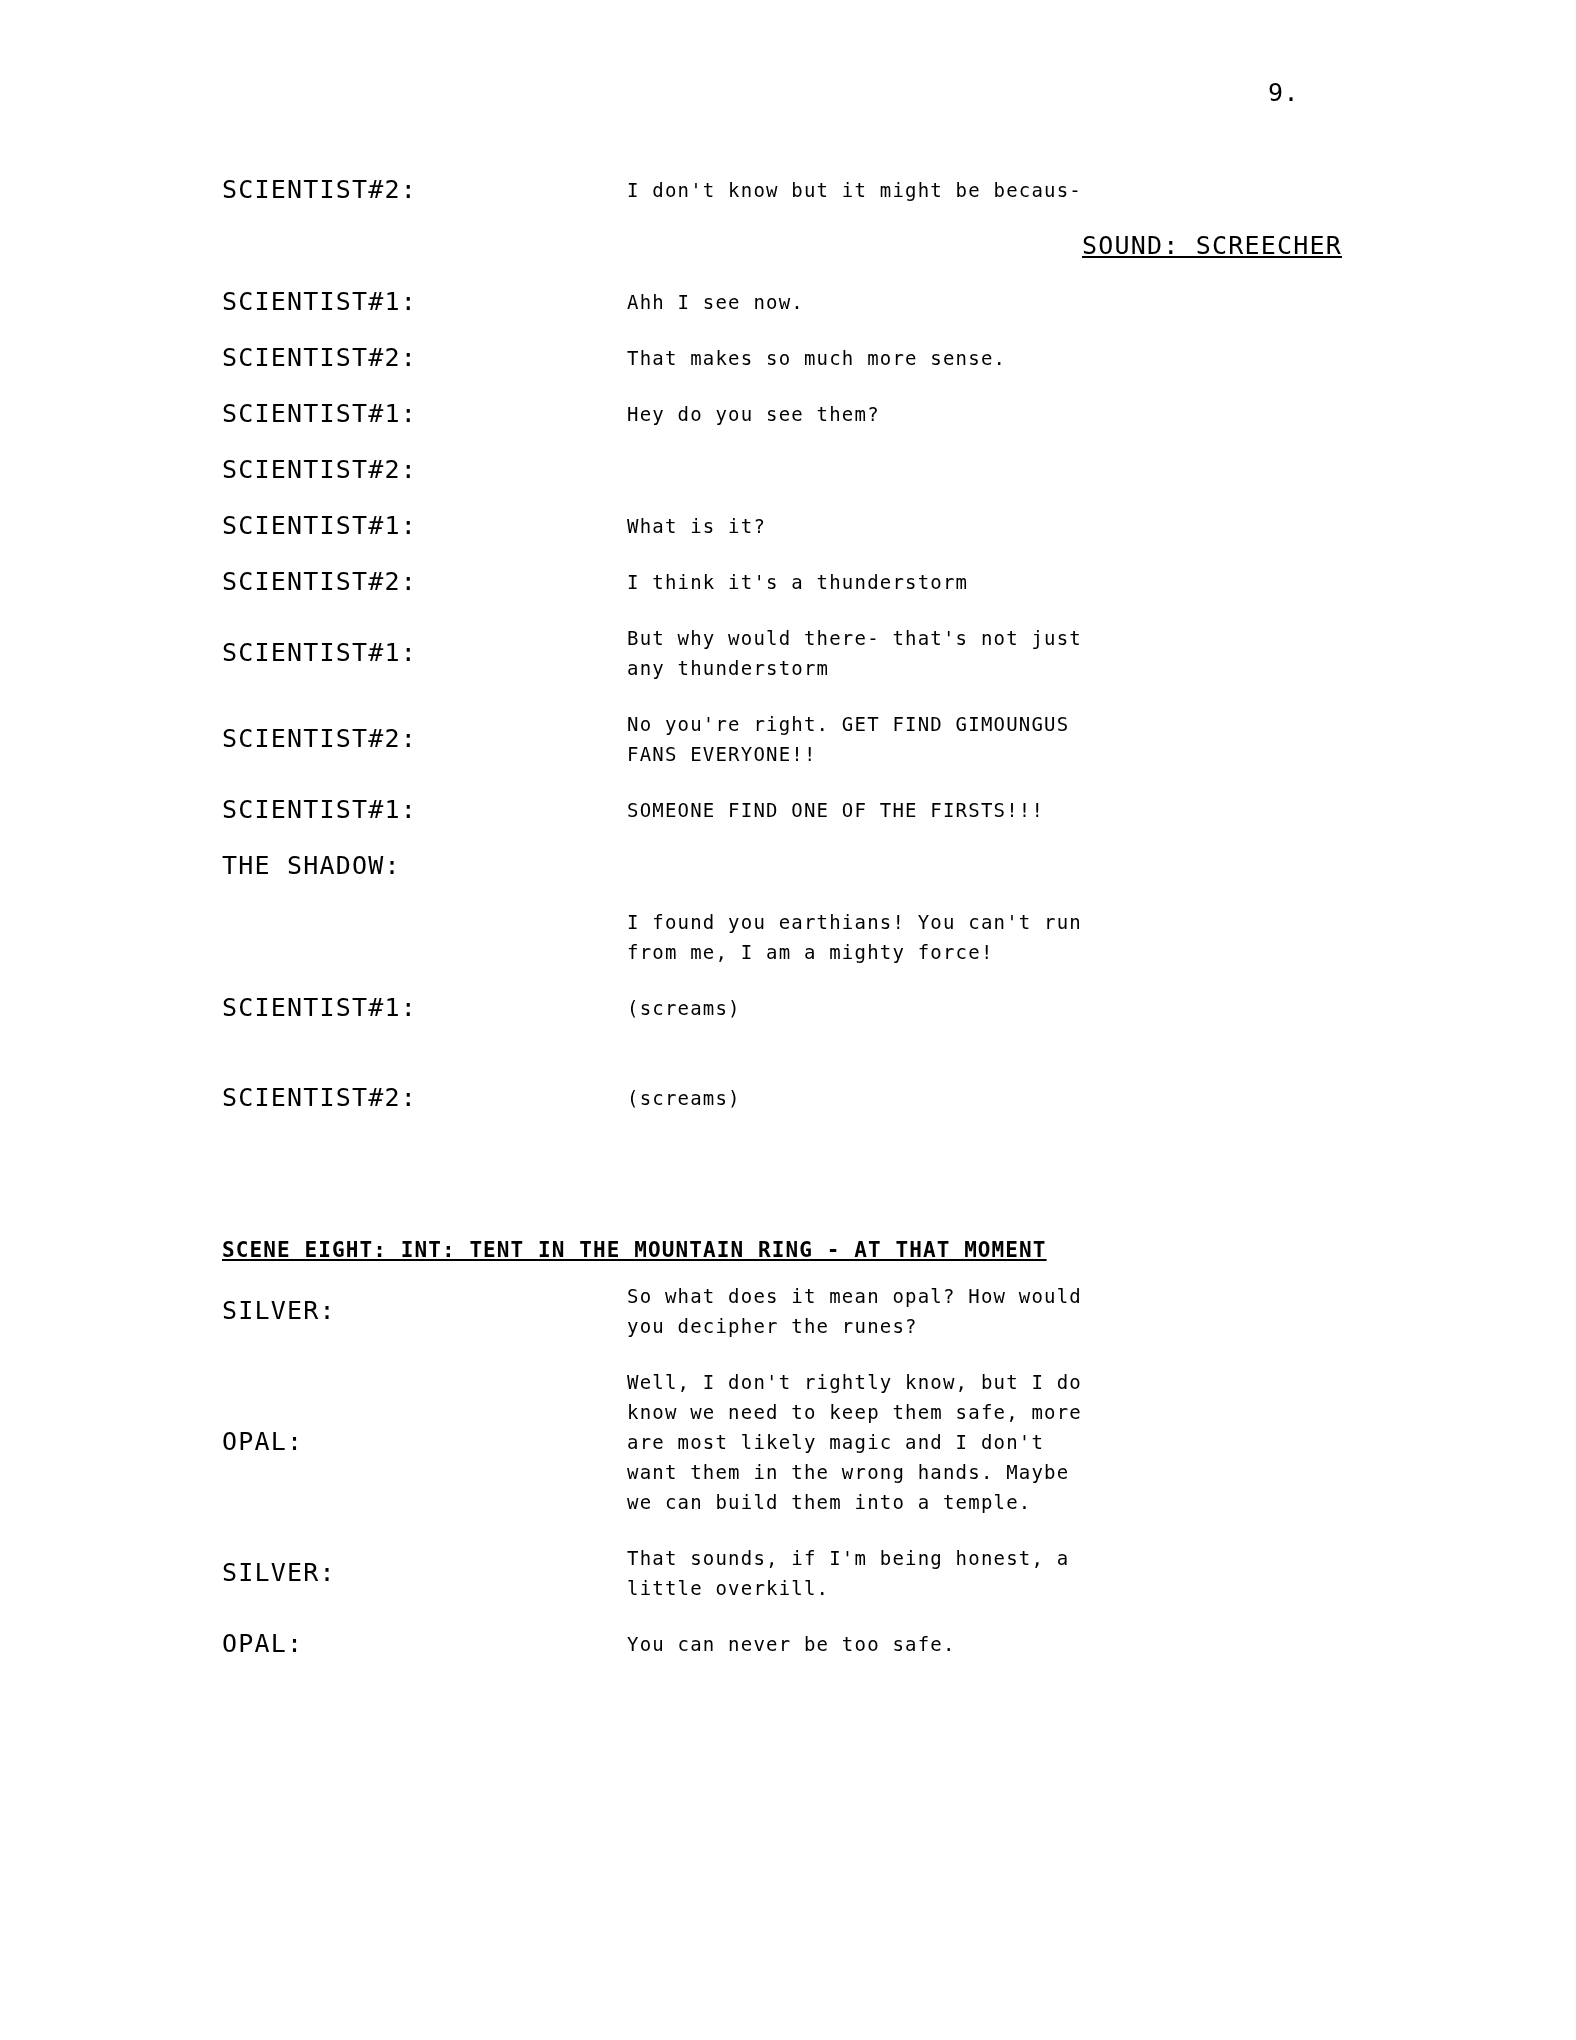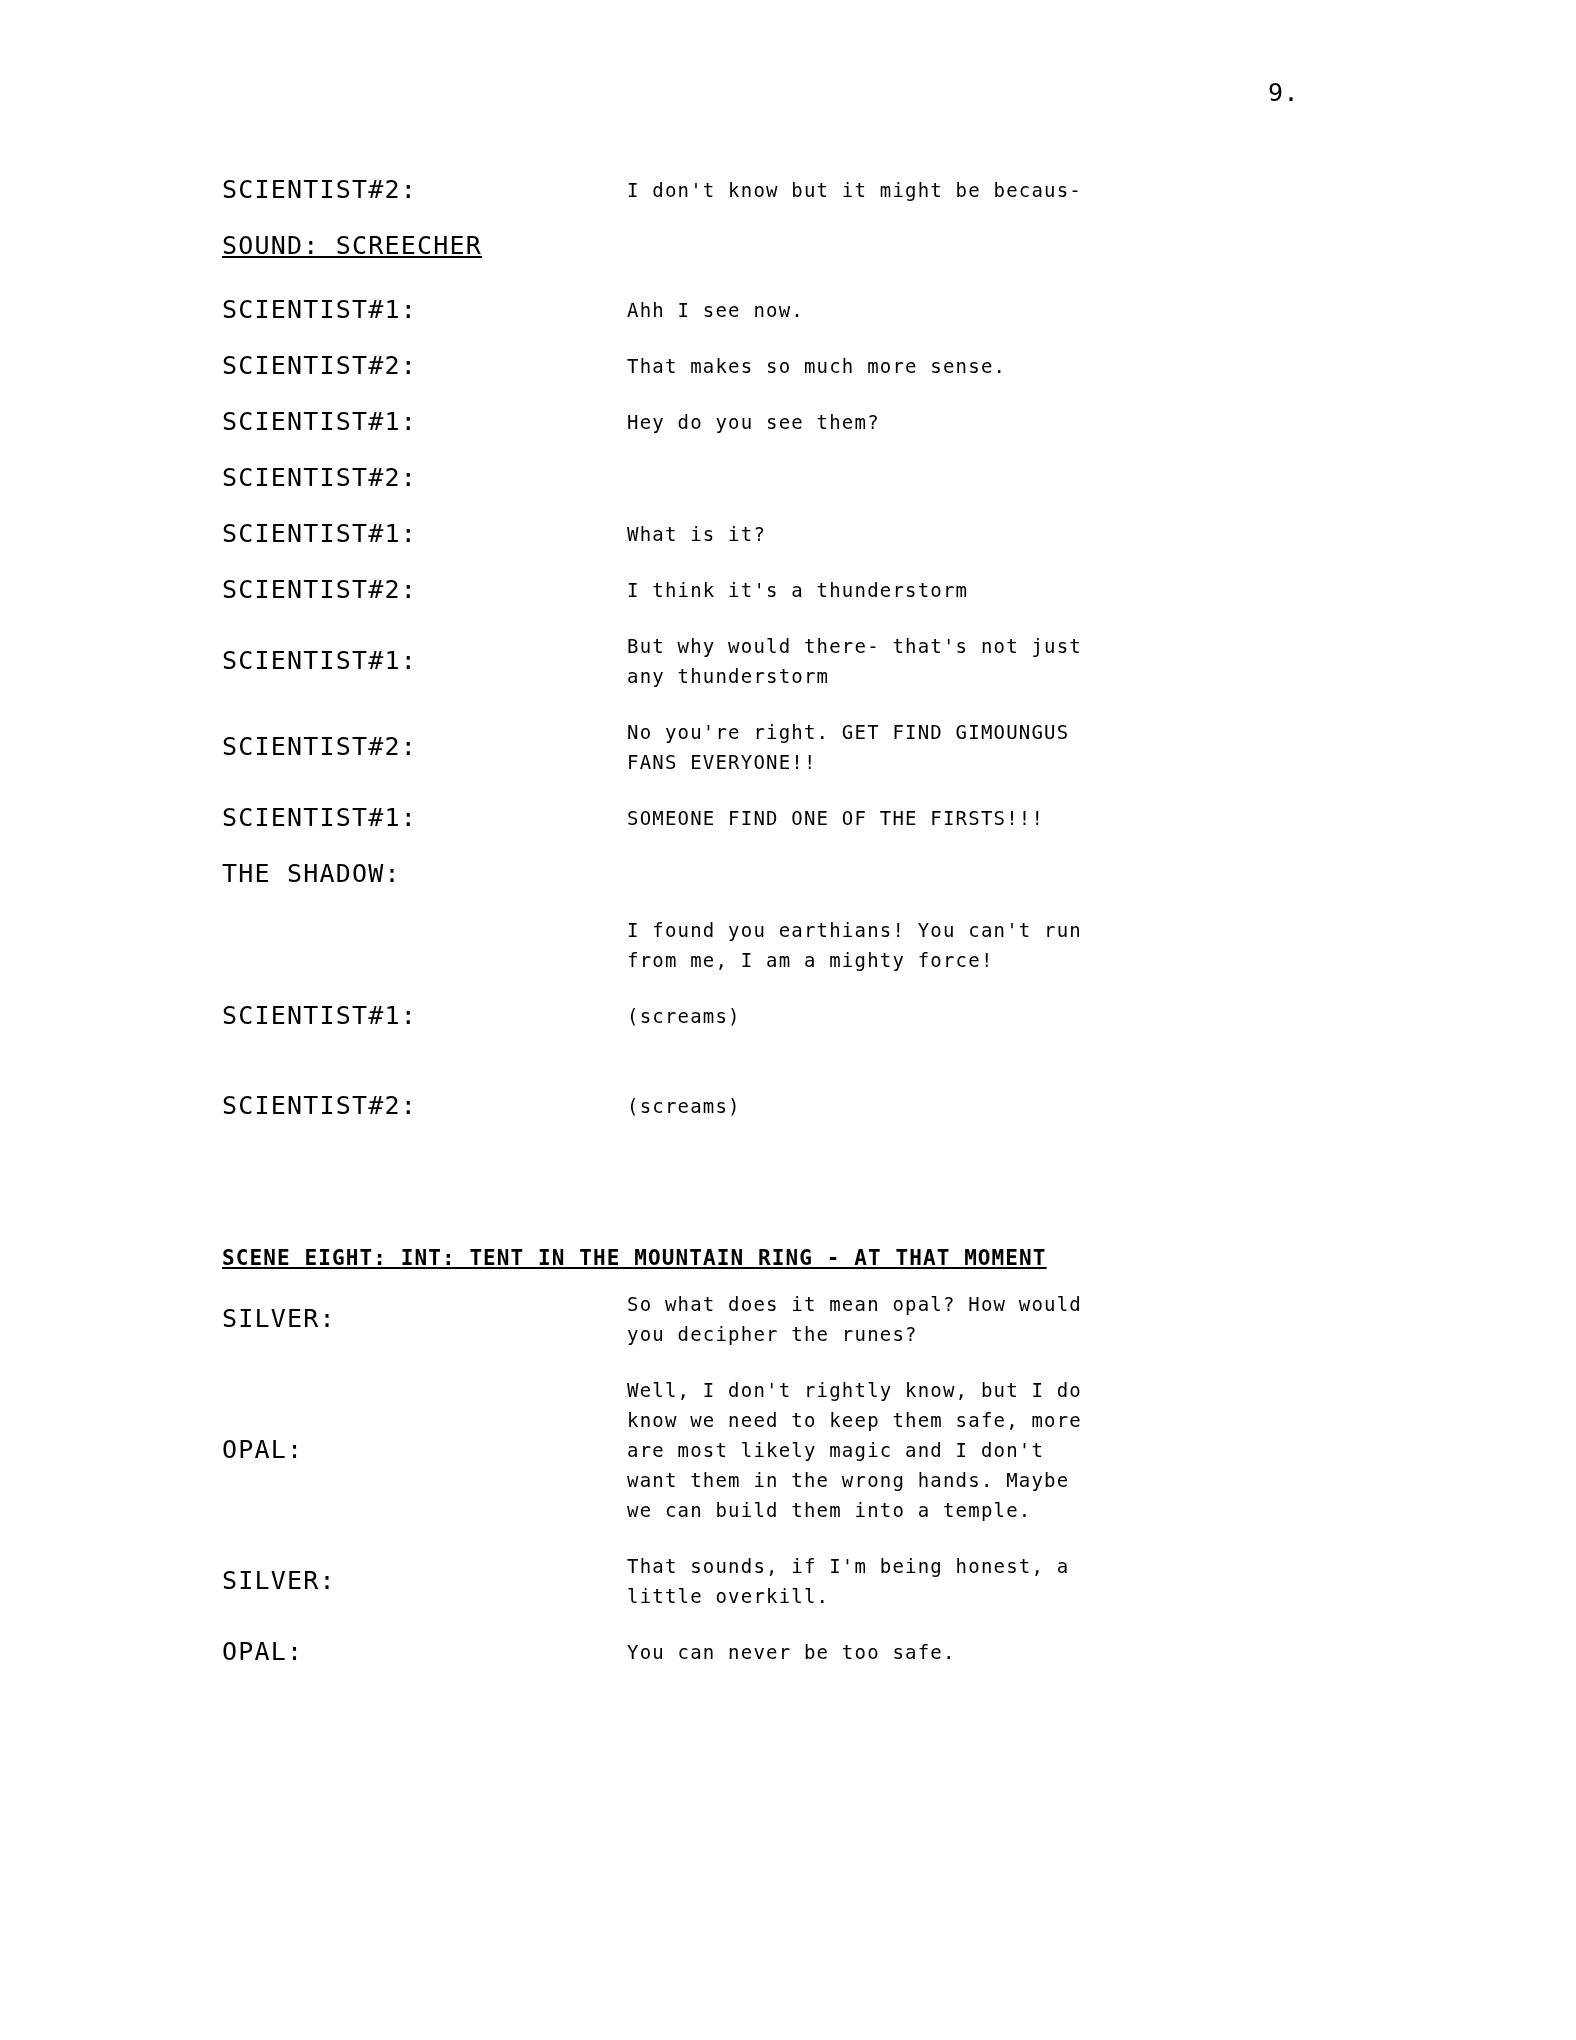--- a/index.html
+++ b/index.html
@@ -50,22 +50,23 @@
     font-size: 19px;
     line-height: 30px;
     letter-spacing: 1.2px;
     white-space: pre-wrap;
   }
   .sound-cue {
     font-size: 25px;
     line-height: 30px;
     letter-spacing: 1.2px;
     text-decoration: underline;
-    margin-bottom: 34px;
+    margin-bottom: 26px;
     margin-top: 6px;
+    text-align: right;
   }
   .spacer-small { height: 34px; }
   .spacer-large { height: 96px; }
   .scene-heading {
     font-size: 21px;
     line-height: 30px;
     letter-spacing: 1.1px;
     font-weight: bold;
     text-decoration: underline;
     margin-bottom: 16px;

